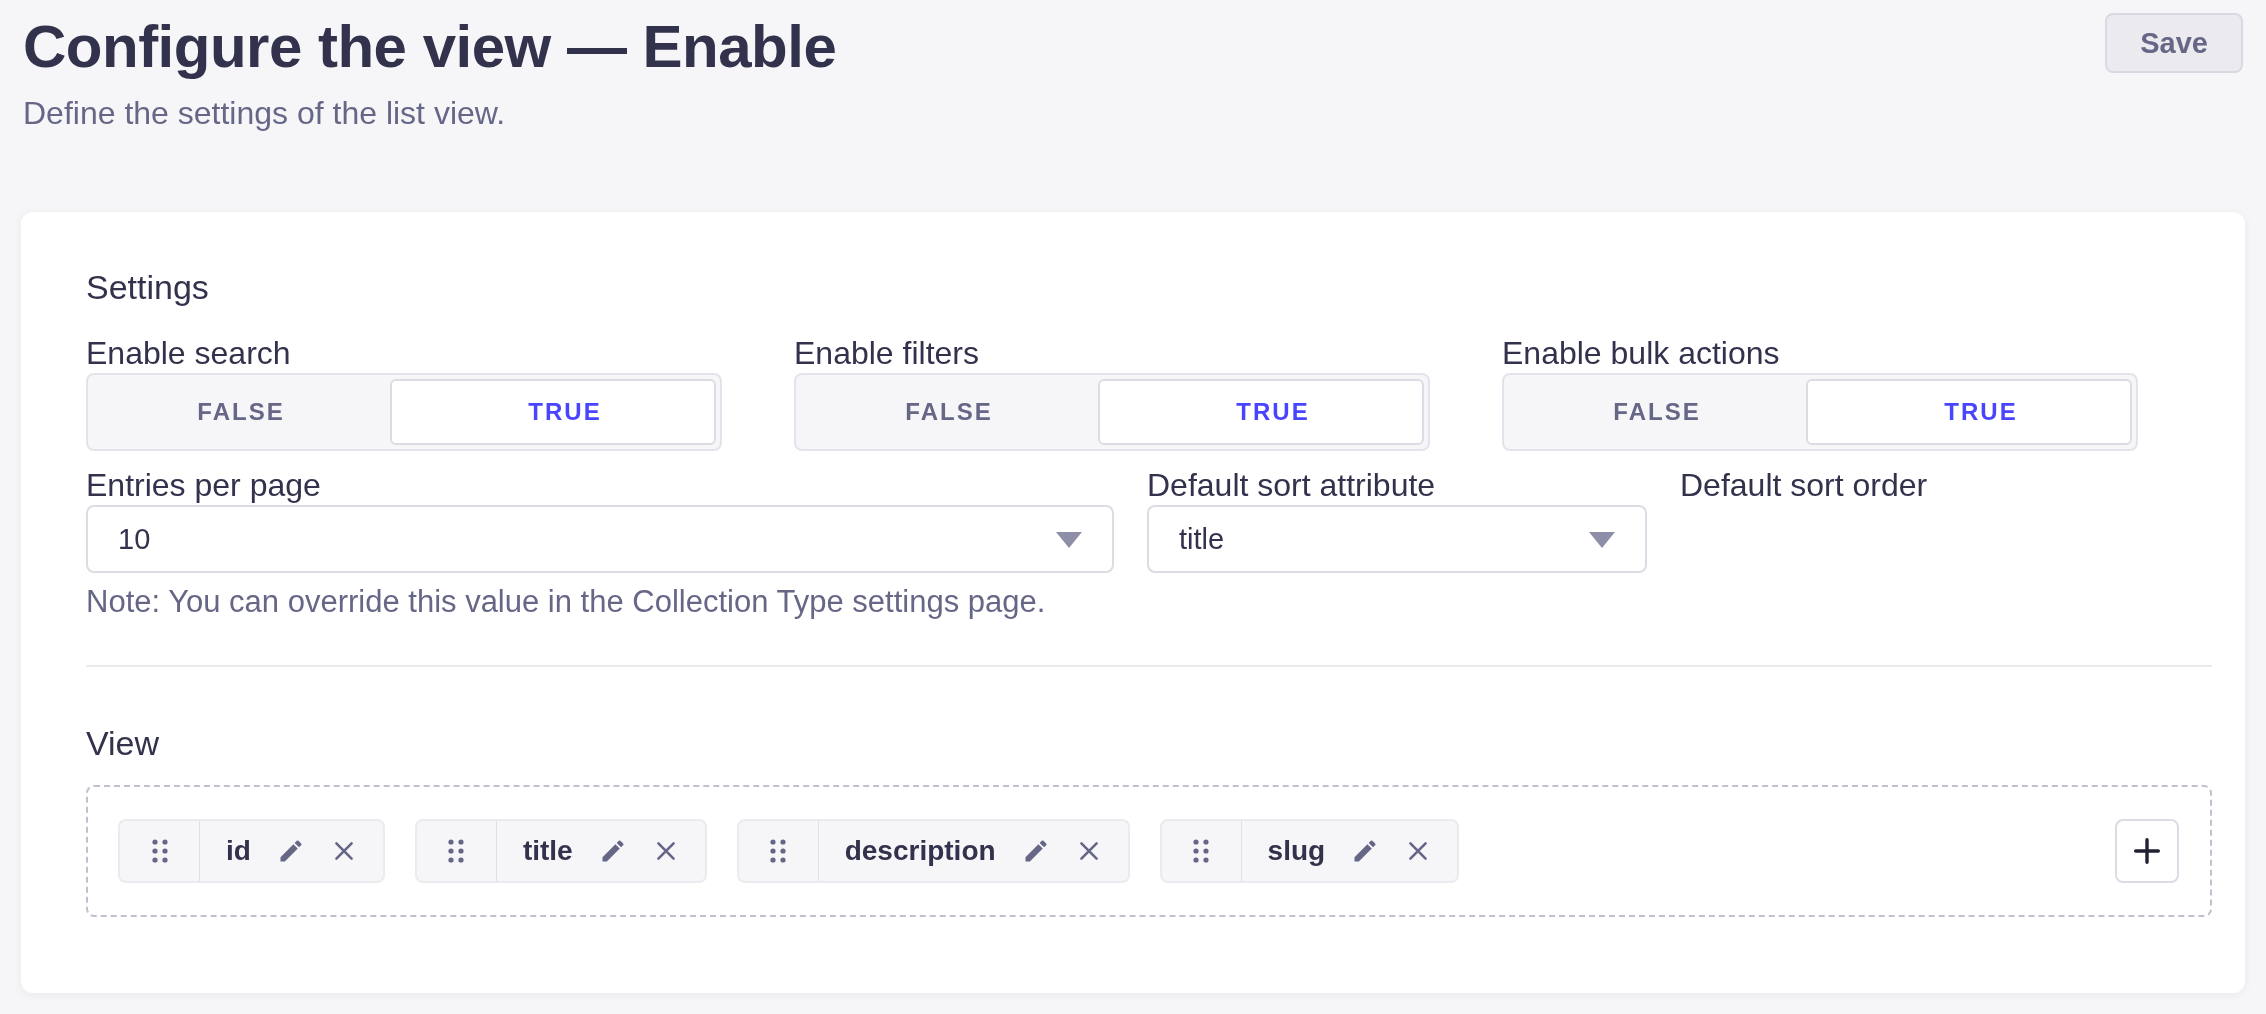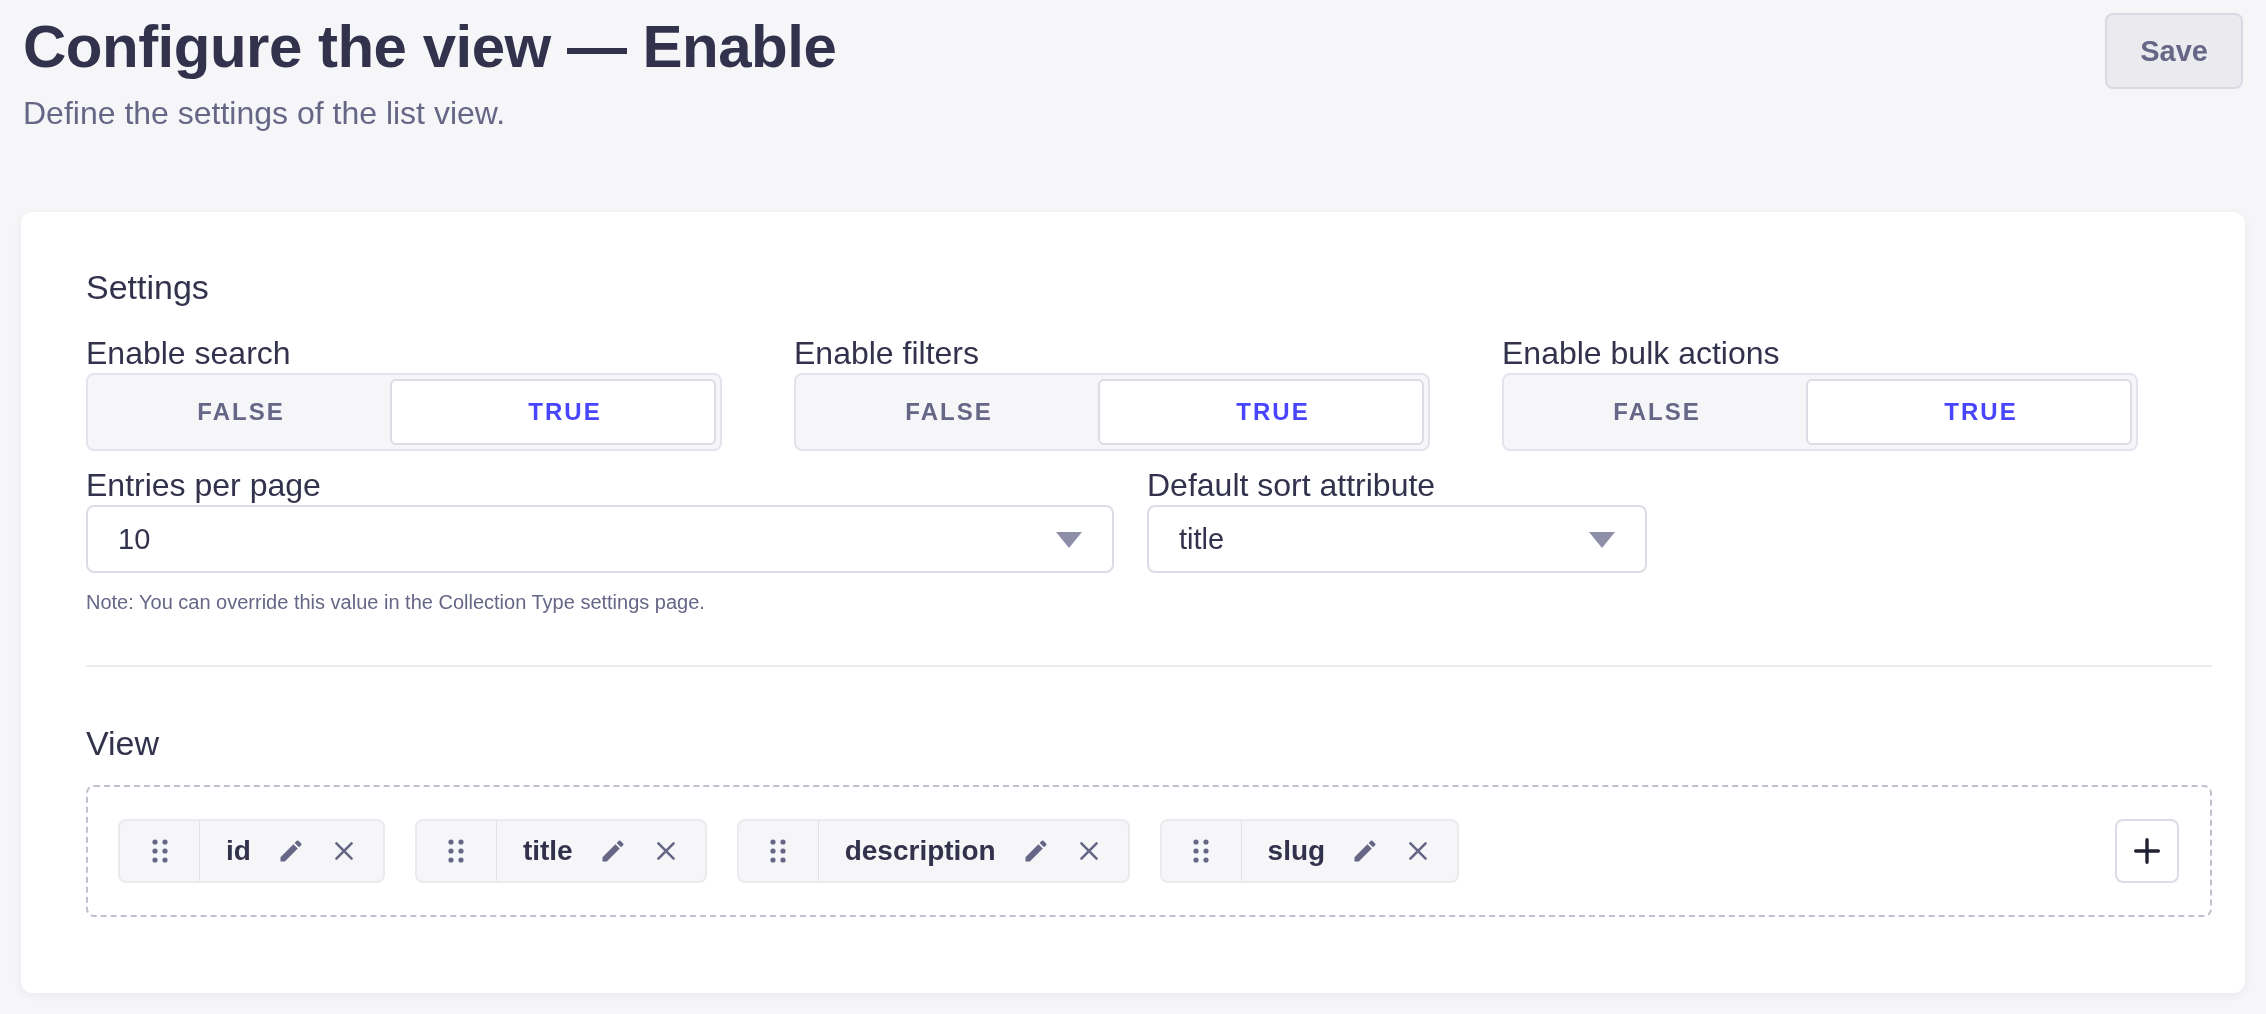--- a/index.html
+++ b/index.html
@@ -28,21 +28,21 @@
     margin: 14px 0 0;
     font-size: 32px;
     line-height: 38px;
     font-weight: 400;
     color: #666687;
   }
   .save-btn {
     position: absolute;
     top: 13px;
     right: 23px;
-    height: 76px;
+    height: 60px;
     padding: 0 33px;
     background: #eaeaef;
     border: 2px solid #d9d9e3;
     border-radius: 8px;
     color: #666687;
     font-family: inherit;
     font-size: 29px;
     font-weight: 600;
     cursor: pointer;
   }
@@ -135,21 +135,21 @@
     top: 50%;
     margin-top: -7px;
     width: 0;
     height: 0;
     border-left: 13px solid transparent;
     border-right: 13px solid transparent;
     border-top: 16px solid #8e8ea9;
   }
   .note {
     margin: 14px 0 0;
-    font-size: 20px;
+    font-size: 31px;
     line-height: 30px;
     color: #666687;
   }
 
   .divider {
     border: none;
     border-top: 2px solid #eaeaef;
     margin: 48px 0 0;
   }
   .view-heading { margin-top: 56px; }
@@ -276,20 +276,21 @@
 
       <div>
         <label class="field-label">Default sort attribute</label>
         <div class="select">
           <span class="select-value">title</span>
           <span class="caret"></span>
         </div>
       </div>
 
       <div>
+        <label class="field-label">Default sort order</label>
       </div>
 
     </div>
 
     <hr class="divider">
 
     <h2 class="section-heading view-heading">View</h2>
 
     <div class="drop-zone">
 

